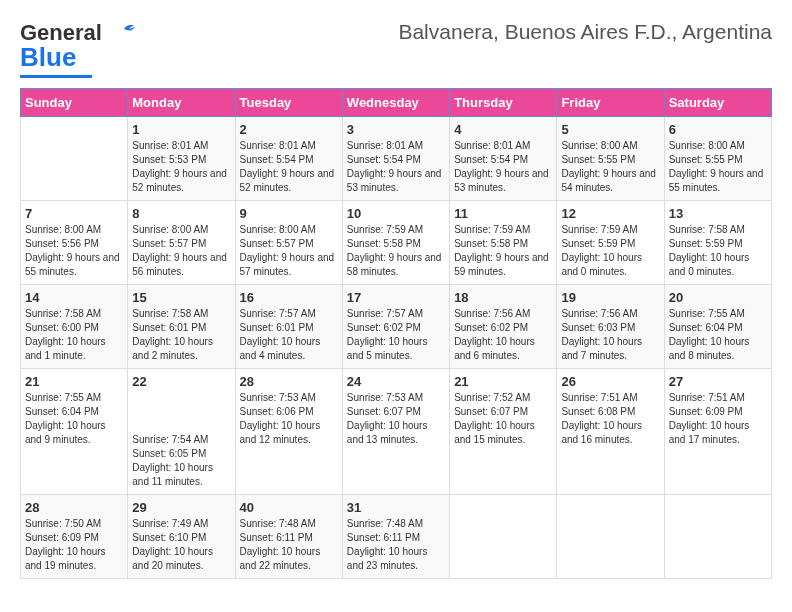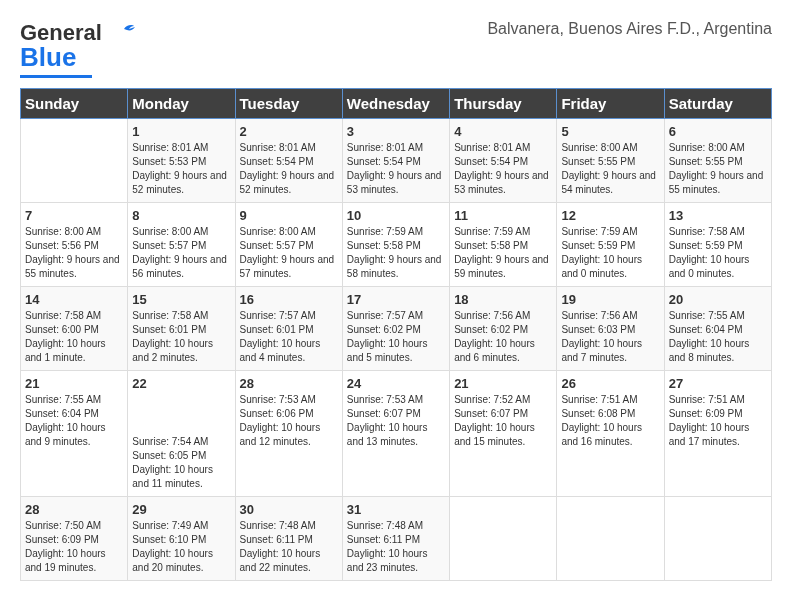--- a/index.html
+++ b/index.html
@@ -17,32 +17,32 @@
       margin-bottom: 10px;
     }
     .logo {
       display: flex;
       flex-direction: column;
       align-items: flex-start;
     }
     .logo-line1 { display: flex; align-items: center; gap: 14px; }
     .title-block { text-align: right; }
     .month-title { font-size: 42px; font-weight: bold; color: #333; line-height: 1.1; }
-    .subtitle { font-size: 16px; color: #555; }
+    .subtitle { font-size: 21px; color: #555; }
     table {
       width: 100%;
       border-collapse: collapse;
       font-size: 11px;
     }
     thead tr th {
-      background: #404040;
+      background: #ec4899;
       color: #fff;
       padding: 6px 4px;
       text-align: left;
-      font-size: 15px;
+      font-size: 13px;
       font-weight: bold;
       border: 1px solid #5a8fcf;
     }
     tbody tr td {
       vertical-align: top;
       padding: 5px 4px;
       border: 1px solid #ddd;
       color: #333;
       min-height: 80px;
       width: 14.28%;
@@ -272,21 +272,21 @@
 Sunset: 6:09 PM
 Daylight: 10 hours and 19 minutes.</div>
         </td>
         <td>
           <span class="day-num">29</span>
           <div class="day-info" style="white-space: pre-line;">Sunrise: 7:49 AM
 Sunset: 6:10 PM
 Daylight: 10 hours and 20 minutes.</div>
         </td>
         <td>
-          <span class="day-num">30</span>
+          <span class="day-num">40</span>
           <div class="day-info" style="white-space: pre-line;">Sunrise: 7:48 AM
 Sunset: 6:11 PM
 Daylight: 10 hours and 22 minutes.</div>
         </td>
         <td>
           <span class="day-num">31</span>
           <div class="day-info" style="white-space: pre-line;">Sunrise: 7:48 AM
 Sunset: 6:11 PM
 Daylight: 10 hours and 23 minutes.</div>
         </td>

